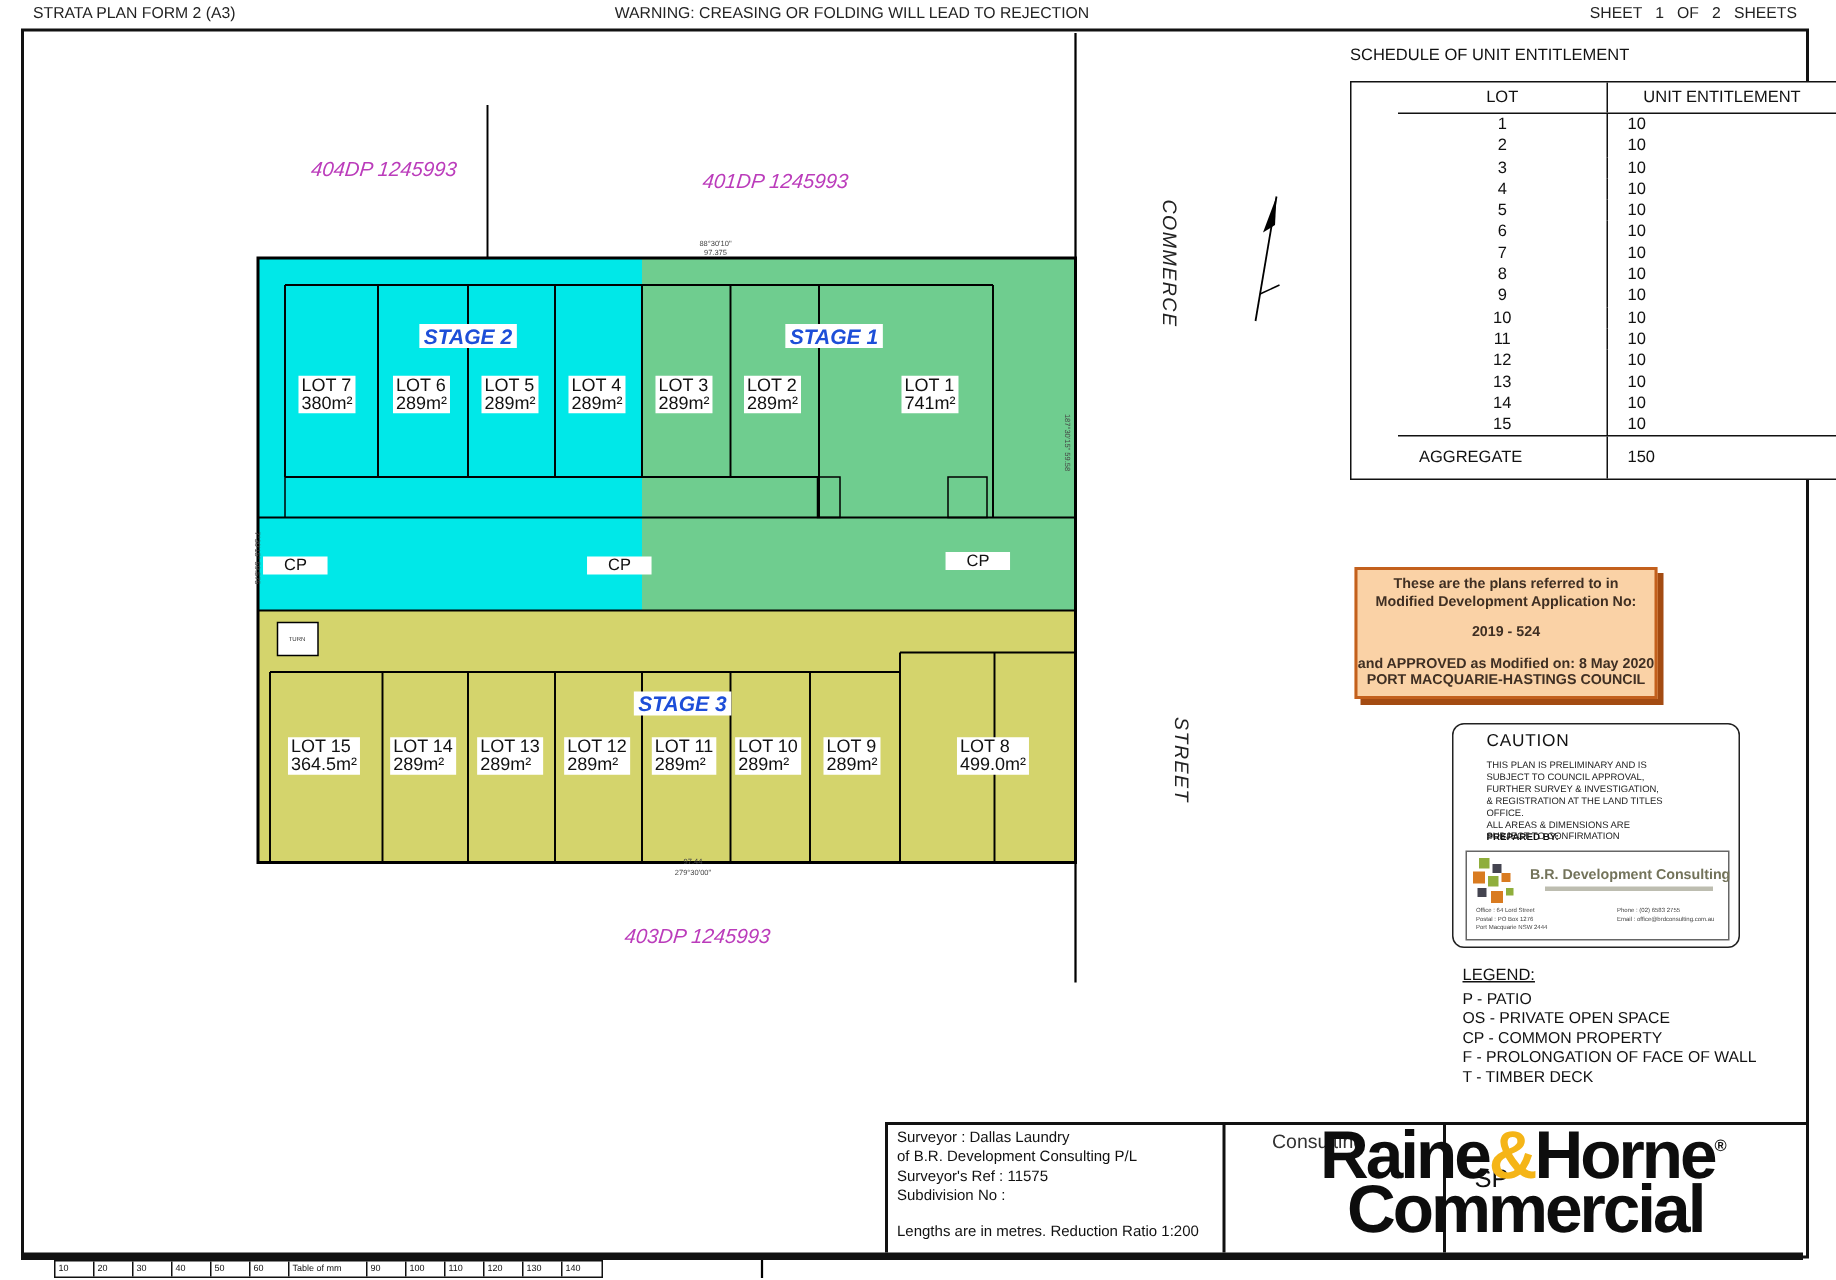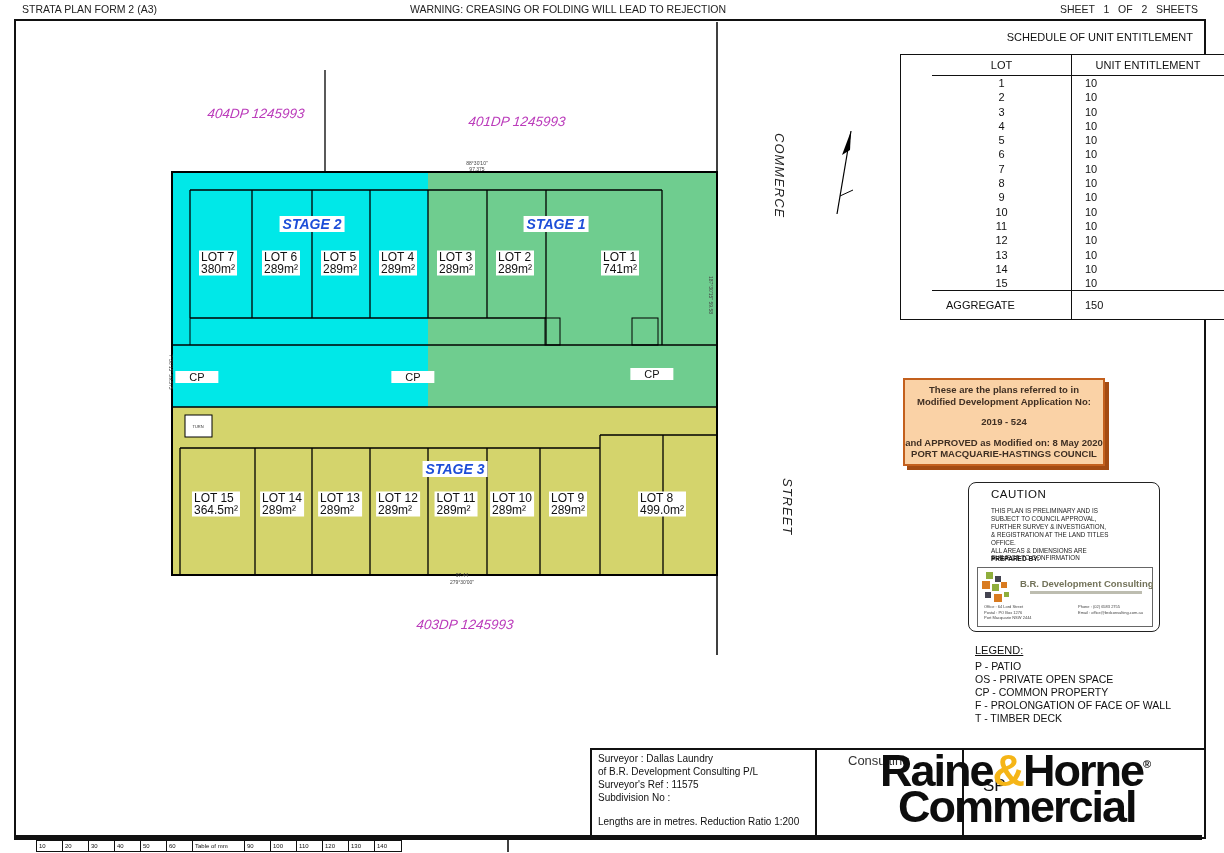--- a/index.html
+++ b/index.html
@@ -11,21 +11,21 @@
   
   .dp{font-style:italic;color:#bb3cbb;font-size:13.5px;white-space:nowrap;transform:translate(-50%,-50%) skewX(-6deg);}
   .stage{color:#1d4ed8;font-weight:bold;font-size:14px;background:#fff;padding:0 3px;white-space:nowrap;transform:translate(-50%,-50%);font-style:italic;}
   .lot{background:#fff;padding:1px 2px;font-size:12px;line-height:11.5px;white-space:nowrap;transform:translate(-50%,-50%);}
   .cp{background:#fff;padding:0 14px;font-size:11px;transform:translate(-50%,-50%);}
   .turn{background:#fff;font-size:4px;line-height:5px;transform:translate(-50%,-50%);color:#333;}
   .dim{font-size:5px;color:#444;white-space:nowrap;transform:translate(-50%,-50%);}
   .dimv{font-size:5px;color:#444;white-space:nowrap;transform:translate(-50%,-50%) rotate(90deg);}
   .street{font-style:italic;font-size:13px;color:#222;writing-mode:vertical-rl;text-orientation:sideways;letter-spacing:1px;}
   
-  .sched-title{left:900px;top:31px;width:293px;text-align:right;font-size:11px;}
+  .sched-title{left:900px;top:31px;width:293px;text-align:left;font-size:11px;}
   .sched{left:900px;top:54px;width:293px;border:1.5px solid #111;background:#fff;font-size:11px;padding-left:31px;}
   .sched-head{display:flex;border-bottom:1.5px solid #111;height:20px;align-items:center;}
   .sched-head .c1{width:139px;text-align:center;}
   .sched-head .c2{width:152px;text-align:center;border-left:1.5px solid #111;height:100%;display:flex;align-items:center;justify-content:center;}
   .sched-row{display:flex;height:14.3px;line-height:14.3px;}
   .sched-row .c1{width:139px;text-align:center;}
   .sched-row .c2{width:152px;border-left:1.5px solid #111;padding-left:13px;box-sizing:border-box;}
   .sched-agg{display:flex;border-top:1.5px solid #111;height:28px;align-items:center;}
   .sched-agg .c1{width:139px;padding-left:14px;box-sizing:border-box;}
   .sched-agg .c2{width:152px;border-left:1.5px solid #111;padding-left:13px;box-sizing:border-box;height:100%;display:flex;align-items:center;}

